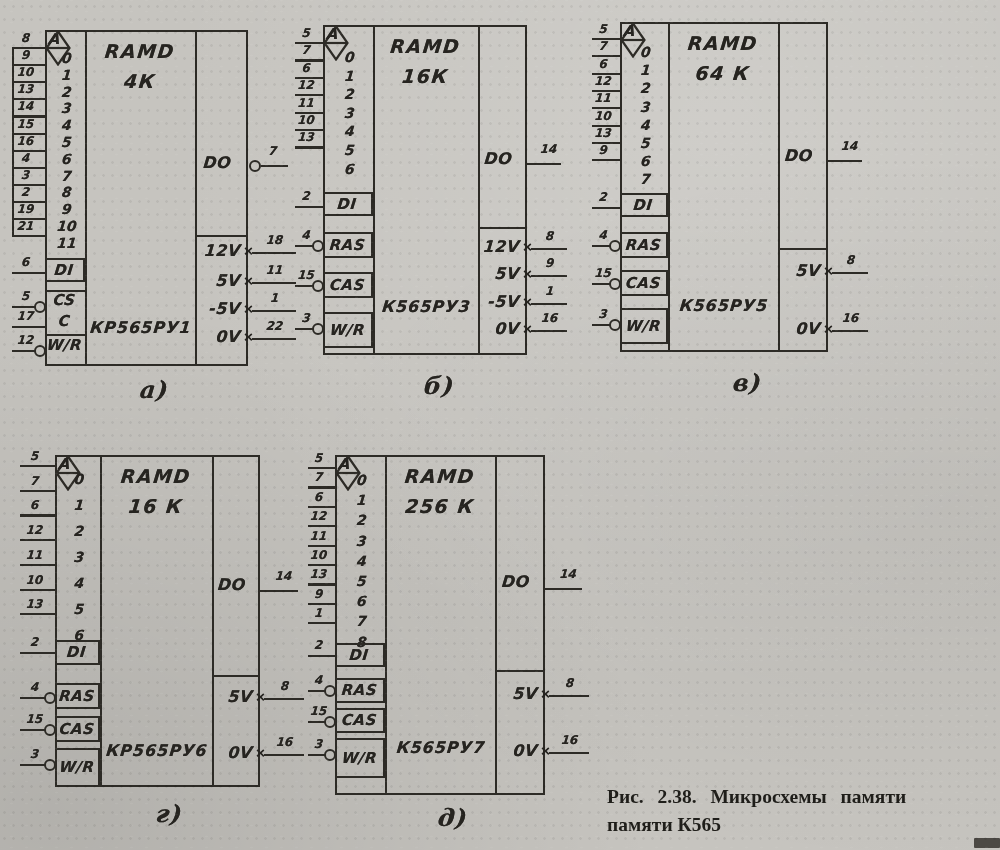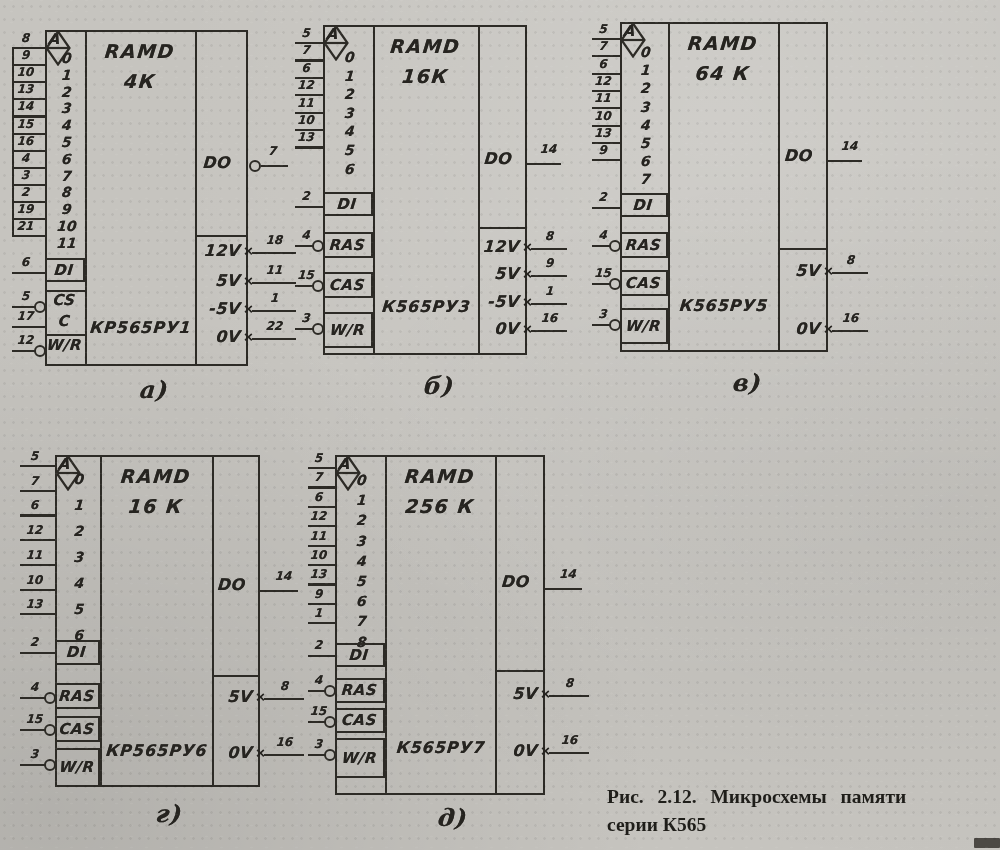--- a/index.html
+++ b/index.html
@@ -404,18 +404,18 @@
         <div class="t xm" style="left: 205px; top: 289px;">×</div>
         <div class="hl" style="left: 214px; top: 297px; width: 40px;"></div>
         <div class="t pn" style="left: 217px; top: 279px; width: 36px; text-align: center;">16</div>
         <div class="t big" style="left: 50px; top: 12px; width: 110px; text-align: center;">RAMD</div>
         <div class="t big" style="left: 50px; top: 42px; width: 110px; text-align: center;">256 К</div>
         <div class="t part" style="left: 52px; top: 285px; width: 108px; text-align: center;">К565РУ7</div>
       </div>
       <div class="t sub" style="position: absolute; left: 438px; top: 806px;">д)</div>
     </div>
   <div class="caption">
-    <div class="l1">Рис. 2.12. Микросхемы памяти</div>
-    <div class="l2">серии К565</div>
+    <div class="l1">Рис. 2.38. Микросхемы памяти</div>
+    <div class="l2">памяти К565</div>
   </div>
   <div class="corner"></div>
   <div class="grain"></div>
 </div>
 
 </body></html>

